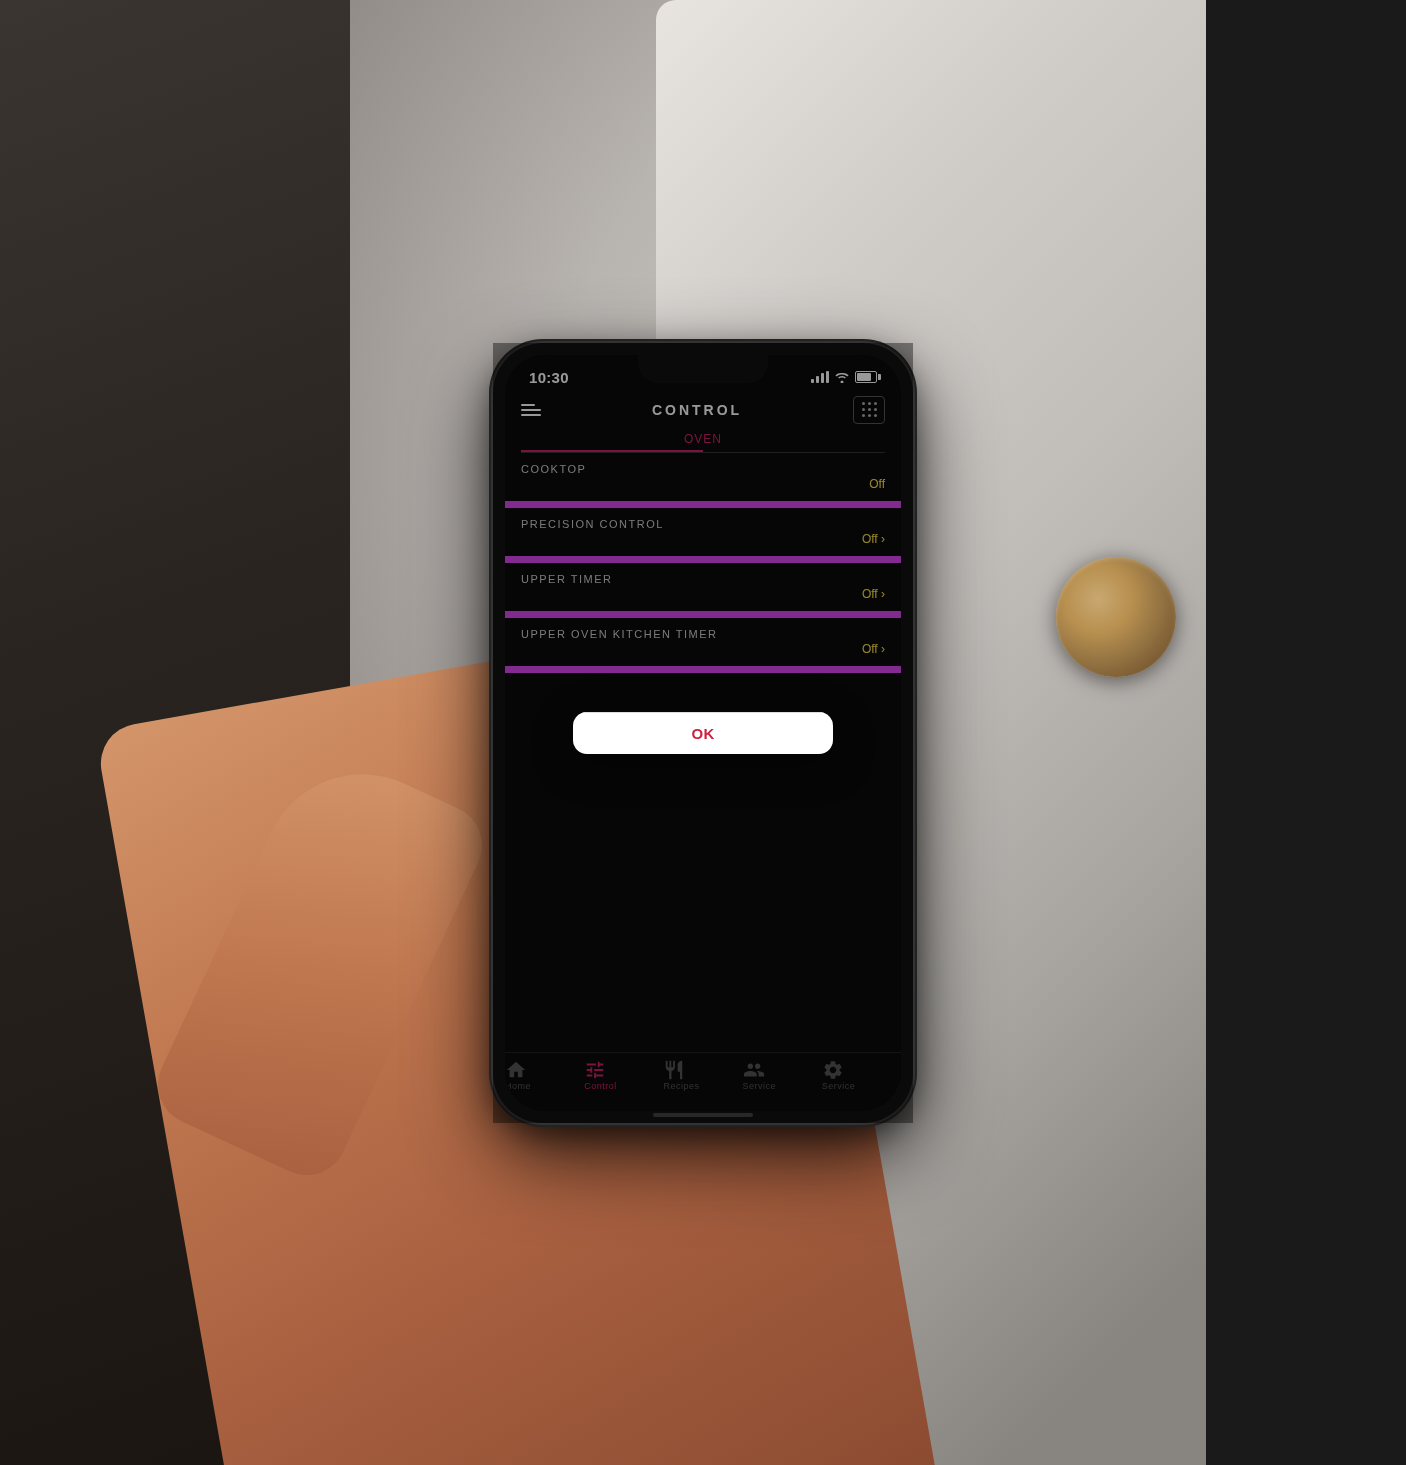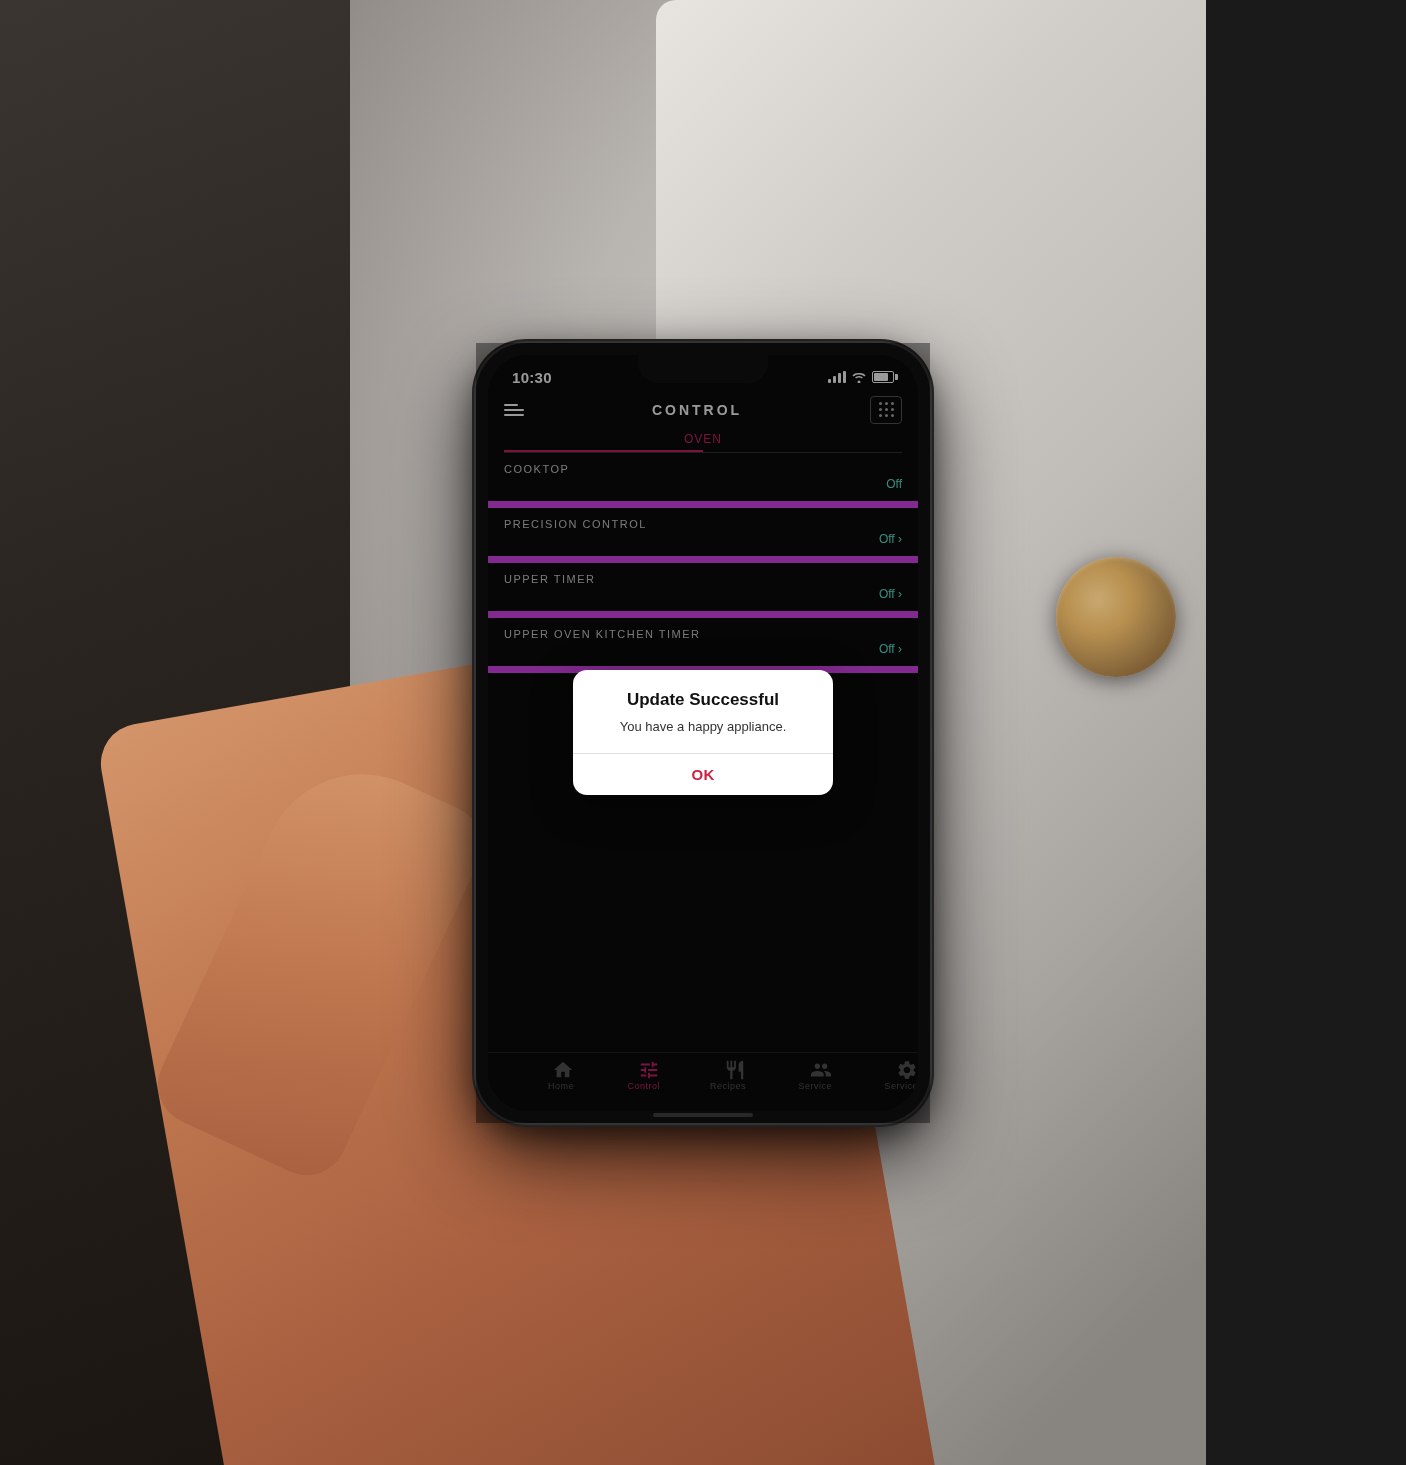--- a/index.html
+++ b/index.html
@@ -83,21 +83,21 @@
     
     .phone-wrapper {
       position: relative;
       z-index: 10;
       display: flex;
       align-items: center;
       justify-content: center;
     }
 
     .phone {
-      width: 454px;
+      width: 420px;
       height: 780px;
       background: #111;
       border-radius: 50px;
       padding: 12px;
       box-shadow: 
         0 0 0 2px #333,
         0 0 0 4px #222,
         0 30px 80px rgba(0,0,0,0.8),
         0 10px 30px rgba(0,0,0,0.5);
       position: relative;
@@ -281,21 +281,21 @@
       flex-direction: column;
     }
     .control-label {
       color: #ccc;
       font-size: 11px;
       letter-spacing: 1.5px;
       font-weight: 500;
       margin-bottom: 2px;
     }
     .control-value {
-      color: #5eead4;
+      color: #fde047;
       font-size: 12px;
       display: flex;
       align-items: center;
       justify-content: flex-end;
       gap: 3px;
     }
 
     
     .modal-overlay {
       position: absolute;
@@ -353,21 +353,21 @@
       display: flex;
       background: #0a0a0a;
       border-top: 1px solid #222;
       padding: 6px 0 20px;
       flex-shrink: 0;
     }
     .nav-item {
       flex: 1;
       display: flex;
       flex-direction: column;
-      align-items: flex-end;
+      align-items: flex-start;
       gap: 0;
       cursor: pointer;
     }
     .nav-label {
       font-size: 9px;
       color: #555;
       letter-spacing: 0.5px;
     }
     .nav-label.active {
       color: #cc2266;
@@ -481,24 +481,20 @@
           <span class="control-value">Off ›</span>
         </div>
 
         <div class="control-item">
           <span class="control-label">UPPER OVEN KITCHEN TIMER</span>
           <span class="control-value">Off ›</span>
         </div>
 
         <div class="modal-overlay">
           <div class="modal-box">
-            <div class="modal-content">
-              <div class="modal-title">Update Successful</div>
-              <div class="modal-message">You have a happy appliance.</div>
-            </div>
             <div class="modal-divider"></div>
             <div class="modal-actions">
               <button class="modal-btn">OK</button>
             </div>
           </div>
         </div>
 
       </div>
 
       <div class="bottom-nav">

